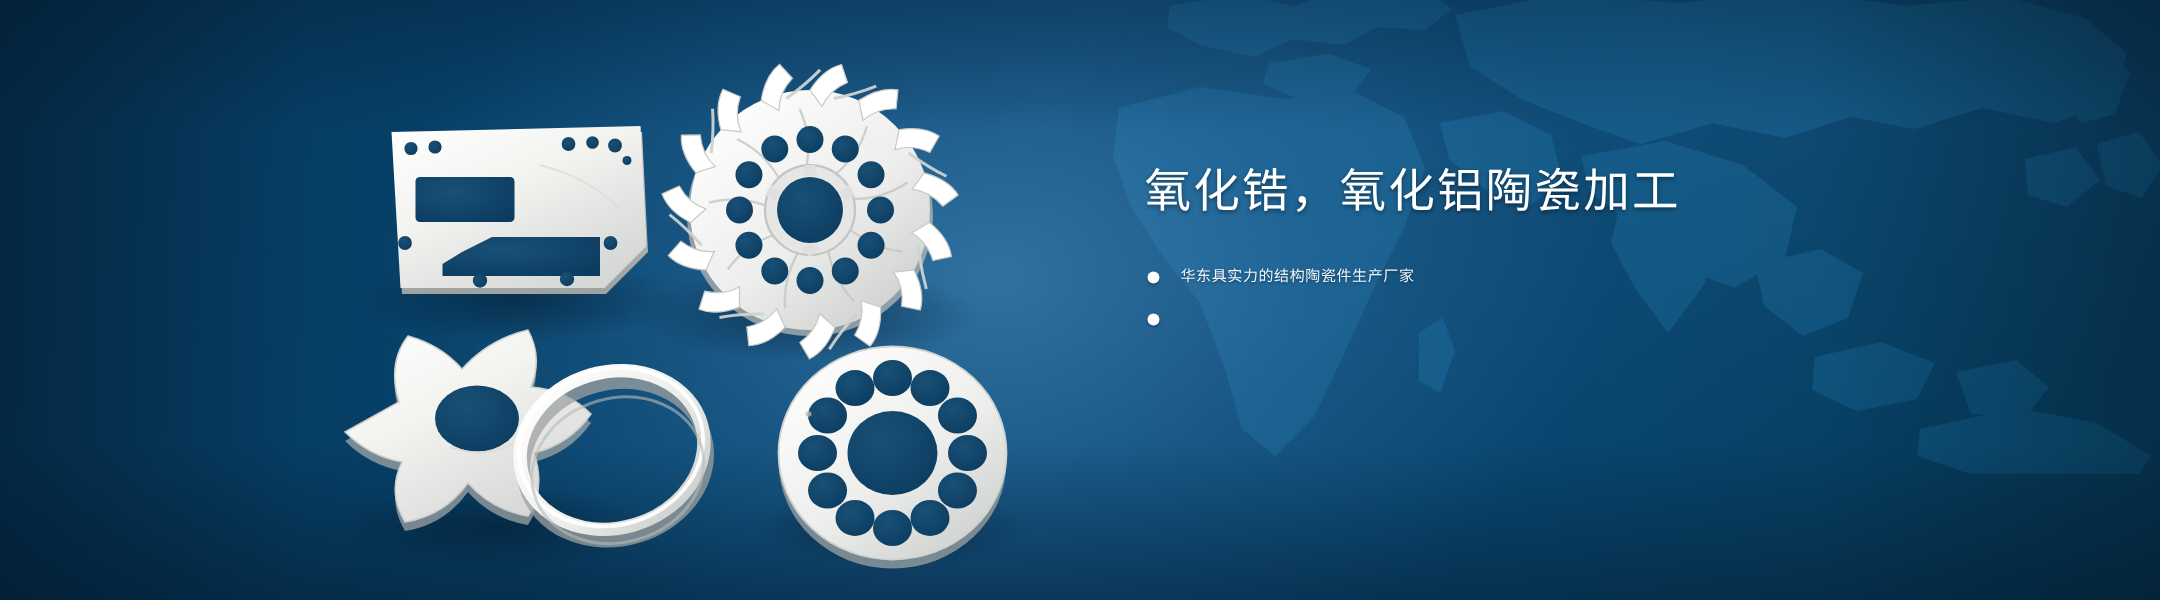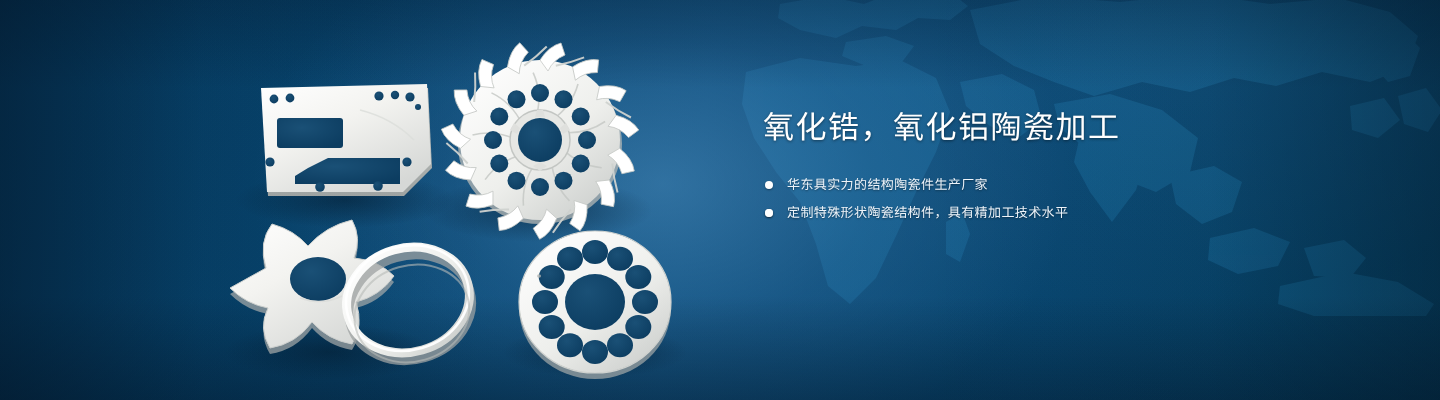--- a/index.html
+++ b/index.html
@@ -82,21 +82,21 @@
   .bullets {
     list-style: none;
     margin: 26px 0 0 0;
     padding: 0;
   }
   .bullets li {
     position: relative;
     padding-left: 24px;
     margin-bottom: 7px;
     color: #eef4fa;
-    font-size: 13px;
+    font-size: 10px;
     line-height: 21px;
     letter-spacing: 0.4px;
     text-shadow: 0 1px 2px rgba(0,0,0,0.4);
     white-space: nowrap;
   }
   .bullets li:last-child { margin-bottom: 0; }
   .dot {
     position: absolute;
     left: 2px;
     top: 7px;
@@ -308,20 +308,16 @@
   <div class="copy">
     <h1 class="headline">氧化锆，氧化铝陶瓷加工</h1>
     <ul class="bullets">
       <li>
         <span class="dot"></span>
         <span>华东具实力的结构陶瓷件生产厂家</span>
       </li>
       <li>
         <span class="dot"></span>
       </li>
-      <li>
-        <span class="dot"></span>
-        <span>定制特殊形状陶瓷结构件，具有精加工技术水平</span>
-      </li>
     </ul>
   </div>
 
 </div>
 
 </body></html>

